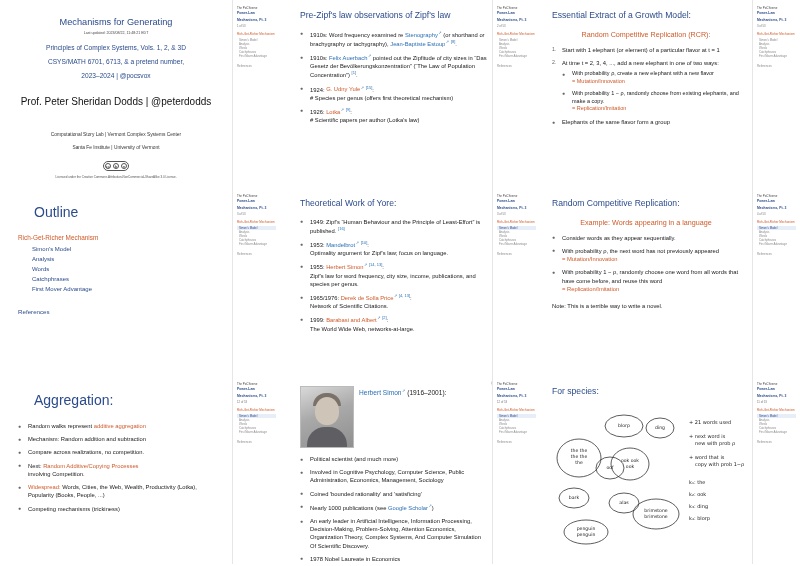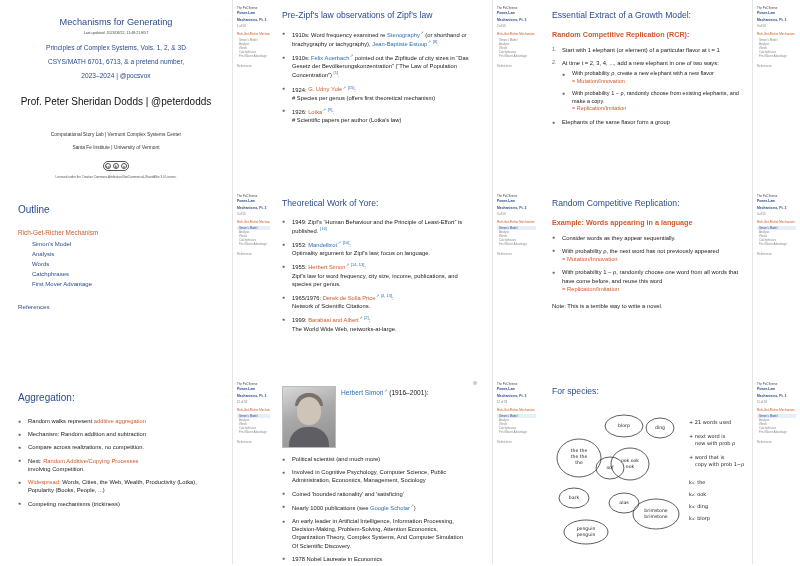--- a/index.html
+++ b/index.html
@@ -19,21 +19,21 @@
     position: absolute;
     background: #ffffff;
     overflow: hidden;
   }
   
   .r0 { top: 0px; }
   .r1 { top: 188px; }
   .r2 { top: 376px; }
   .c0 { left: 0px; width: 232px; height: 188px; }
   .c1 { left: 232px; width: 48px; height: 188px; }
-  .c2 { left: 270px; width: 212px; height: 188px; }
+  .c2 { left: 288px; width: 212px; height: 188px; }
   .c3 { left: 492px; width: 48px; height: 188px; }
   .c4 { left: 540px; width: 212px; height: 188px; }
   .c5 { left: 752px; width: 48px; height: 188px; }
 
   
   .title-slide {
     text-align: center;
     padding: 12px 14px;
   }
   .title-slide h1 {
@@ -67,43 +67,44 @@
     border: 1px solid #555; border-radius: 50%;
     font-size: 4px; line-height: 6px;
   }
   .license {
     font-size: 3px; color: #555; margin-top: 4px;
   }
 
   
   .section-slide { padding: 14px 18px; }
   .section-slide h2 {
-    font-size: 10px; font-weight: normal; color: #2b4b8c;
-    margin: 2px 0 14px 0;
+    font-size: 14px; font-weight: normal; color: #2b4b8c;
+    margin: 2px 0 14px 16px;
   }
   .outline-list { margin: 0; padding: 0; list-style: none; }
   .outline-list li {
     font-size: 6.4px; color: #cf5a2a; margin: 0 0 5px 0;
   }
   .outline-list li.sub {
     color: #2b4b8c; padding-left: 14px; font-size: 6px; margin-bottom: 4px;
   }
   .outline-ref {
     margin-top: 16px; font-size: 6.2px; color: #2b4b8c;
   }
 
   
   .content-slide { padding: 10px 12px 8px 12px; }
   .content-slide h2 {
     font-size: 8.6px; font-weight: normal; color: #2b4b8c;
     margin: 0 0 9px 0; line-height: 1.25;
   }
   .content-slide h3 {
-    font-size: 7.2px; font-weight: bold; color: #cf5a2a;
+    font-size: 7.2px; font-weight: normal; color: #cf5a2a;
     margin: 0 0 7px 0;
+    text-align: center;
   }
   ul.bul { margin: 0; padding: 0; list-style: none; }
   ul.bul > li {
     position: relative;
     padding-left: 10px;
     font-size: 5.8px;
     line-height: 1.42;
     margin-bottom: 5px;
     color: #1a1a1a;
   }

